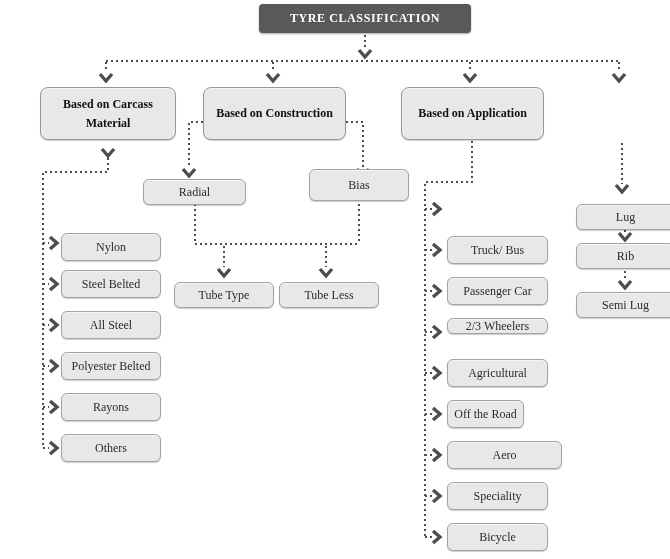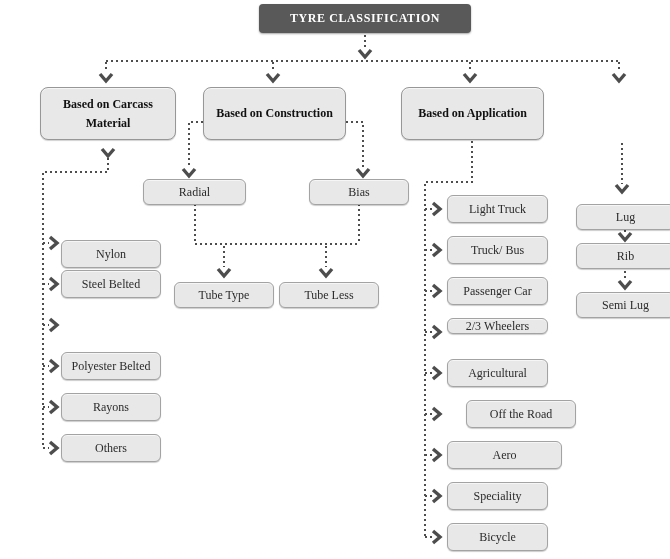--- a/index.html
+++ b/index.html
@@ -92,37 +92,37 @@
       <path class="chev" d="M397 531 L404 537 L397 543"></path>
     </g>
   </svg>
 
   <div class="title" style="left:223px;top:4px;width:212px;height:29px">TYRE CLASSIFICATION</div>
 
   <div class="cat" style="left:4px;top:87px;width:136px;height:53px">Based on Carcass Material</div>
   <div class="cat" style="left:167px;top:87px;width:143px;height:53px">Based on Construction</div>
   <div class="cat" style="left:365px;top:87px;width:143px;height:53px">Based on Application</div>
 
-  <div class="node" style="left:25px;top:240px;width:100px;height:28px">Nylon</div>
+  <div class="node" style="left:25px;top:233px;width:100px;height:28px">Nylon</div>
   <div class="node" style="left:25px;top:270px;width:100px;height:28px">Steel Belted</div>
+  <div class="node" style="left:25px;top:311px;width:100px;height:28px">All Steel</div>
   <div class="node" style="left:25px;top:352px;width:100px;height:28px">Polyester Belted</div>
   <div class="node" style="left:25px;top:393px;width:100px;height:28px">Rayons</div>
   <div class="node" style="left:25px;top:434px;width:100px;height:28px">Others</div>
 
   <div class="node" style="left:107px;top:179px;width:103px;height:26px">Radial</div>
-  <div class="node" style="left:273px;top:179px;width:100px;height:26px">Bias</div>
+  <div class="node" style="left:273px;top:169px;width:100px;height:32px">Bias</div>
   <div class="node" style="left:138px;top:282px;width:100px;height:26px">Tube Type</div>
   <div class="node" style="left:243px;top:282px;width:100px;height:26px">Tube Less</div>
 
-  <div class="node" style="left:411px;top:195px;width:101px;height:28px">Light Truck</div>
   <div class="node" style="left:411px;top:236px;width:101px;height:28px">Truck/ Bus</div>
   <div class="node" style="left:411px;top:277px;width:101px;height:28px">Passenger Car</div>
   <div class="node" style="left:411px;top:318px;width:101px;height:16px">2/3 Wheelers</div>
   <div class="node" style="left:411px;top:359px;width:101px;height:28px">Agricultural</div>
-  <div class="node" style="left:430px;top:400px;width:110px;height:28px">Off the Road</div>
+  <div class="node" style="left:411px;top:400px;width:77px;height:28px">Off the Road</div>
   <div class="node" style="left:411px;top:441px;width:115px;height:28px">Aero</div>
   <div class="node" style="left:411px;top:482px;width:101px;height:28px">Speciality</div>
   <div class="node" style="left:411px;top:523px;width:101px;height:28px">Bicycle</div>
 
   <div class="node" style="left:540px;top:204px;width:99px;height:26px">Lug</div>
   <div class="node" style="left:540px;top:243px;width:99px;height:26px">Rib</div>
   <div class="node" style="left:540px;top:292px;width:99px;height:26px">Semi Lug</div>
 
 </div>
 

